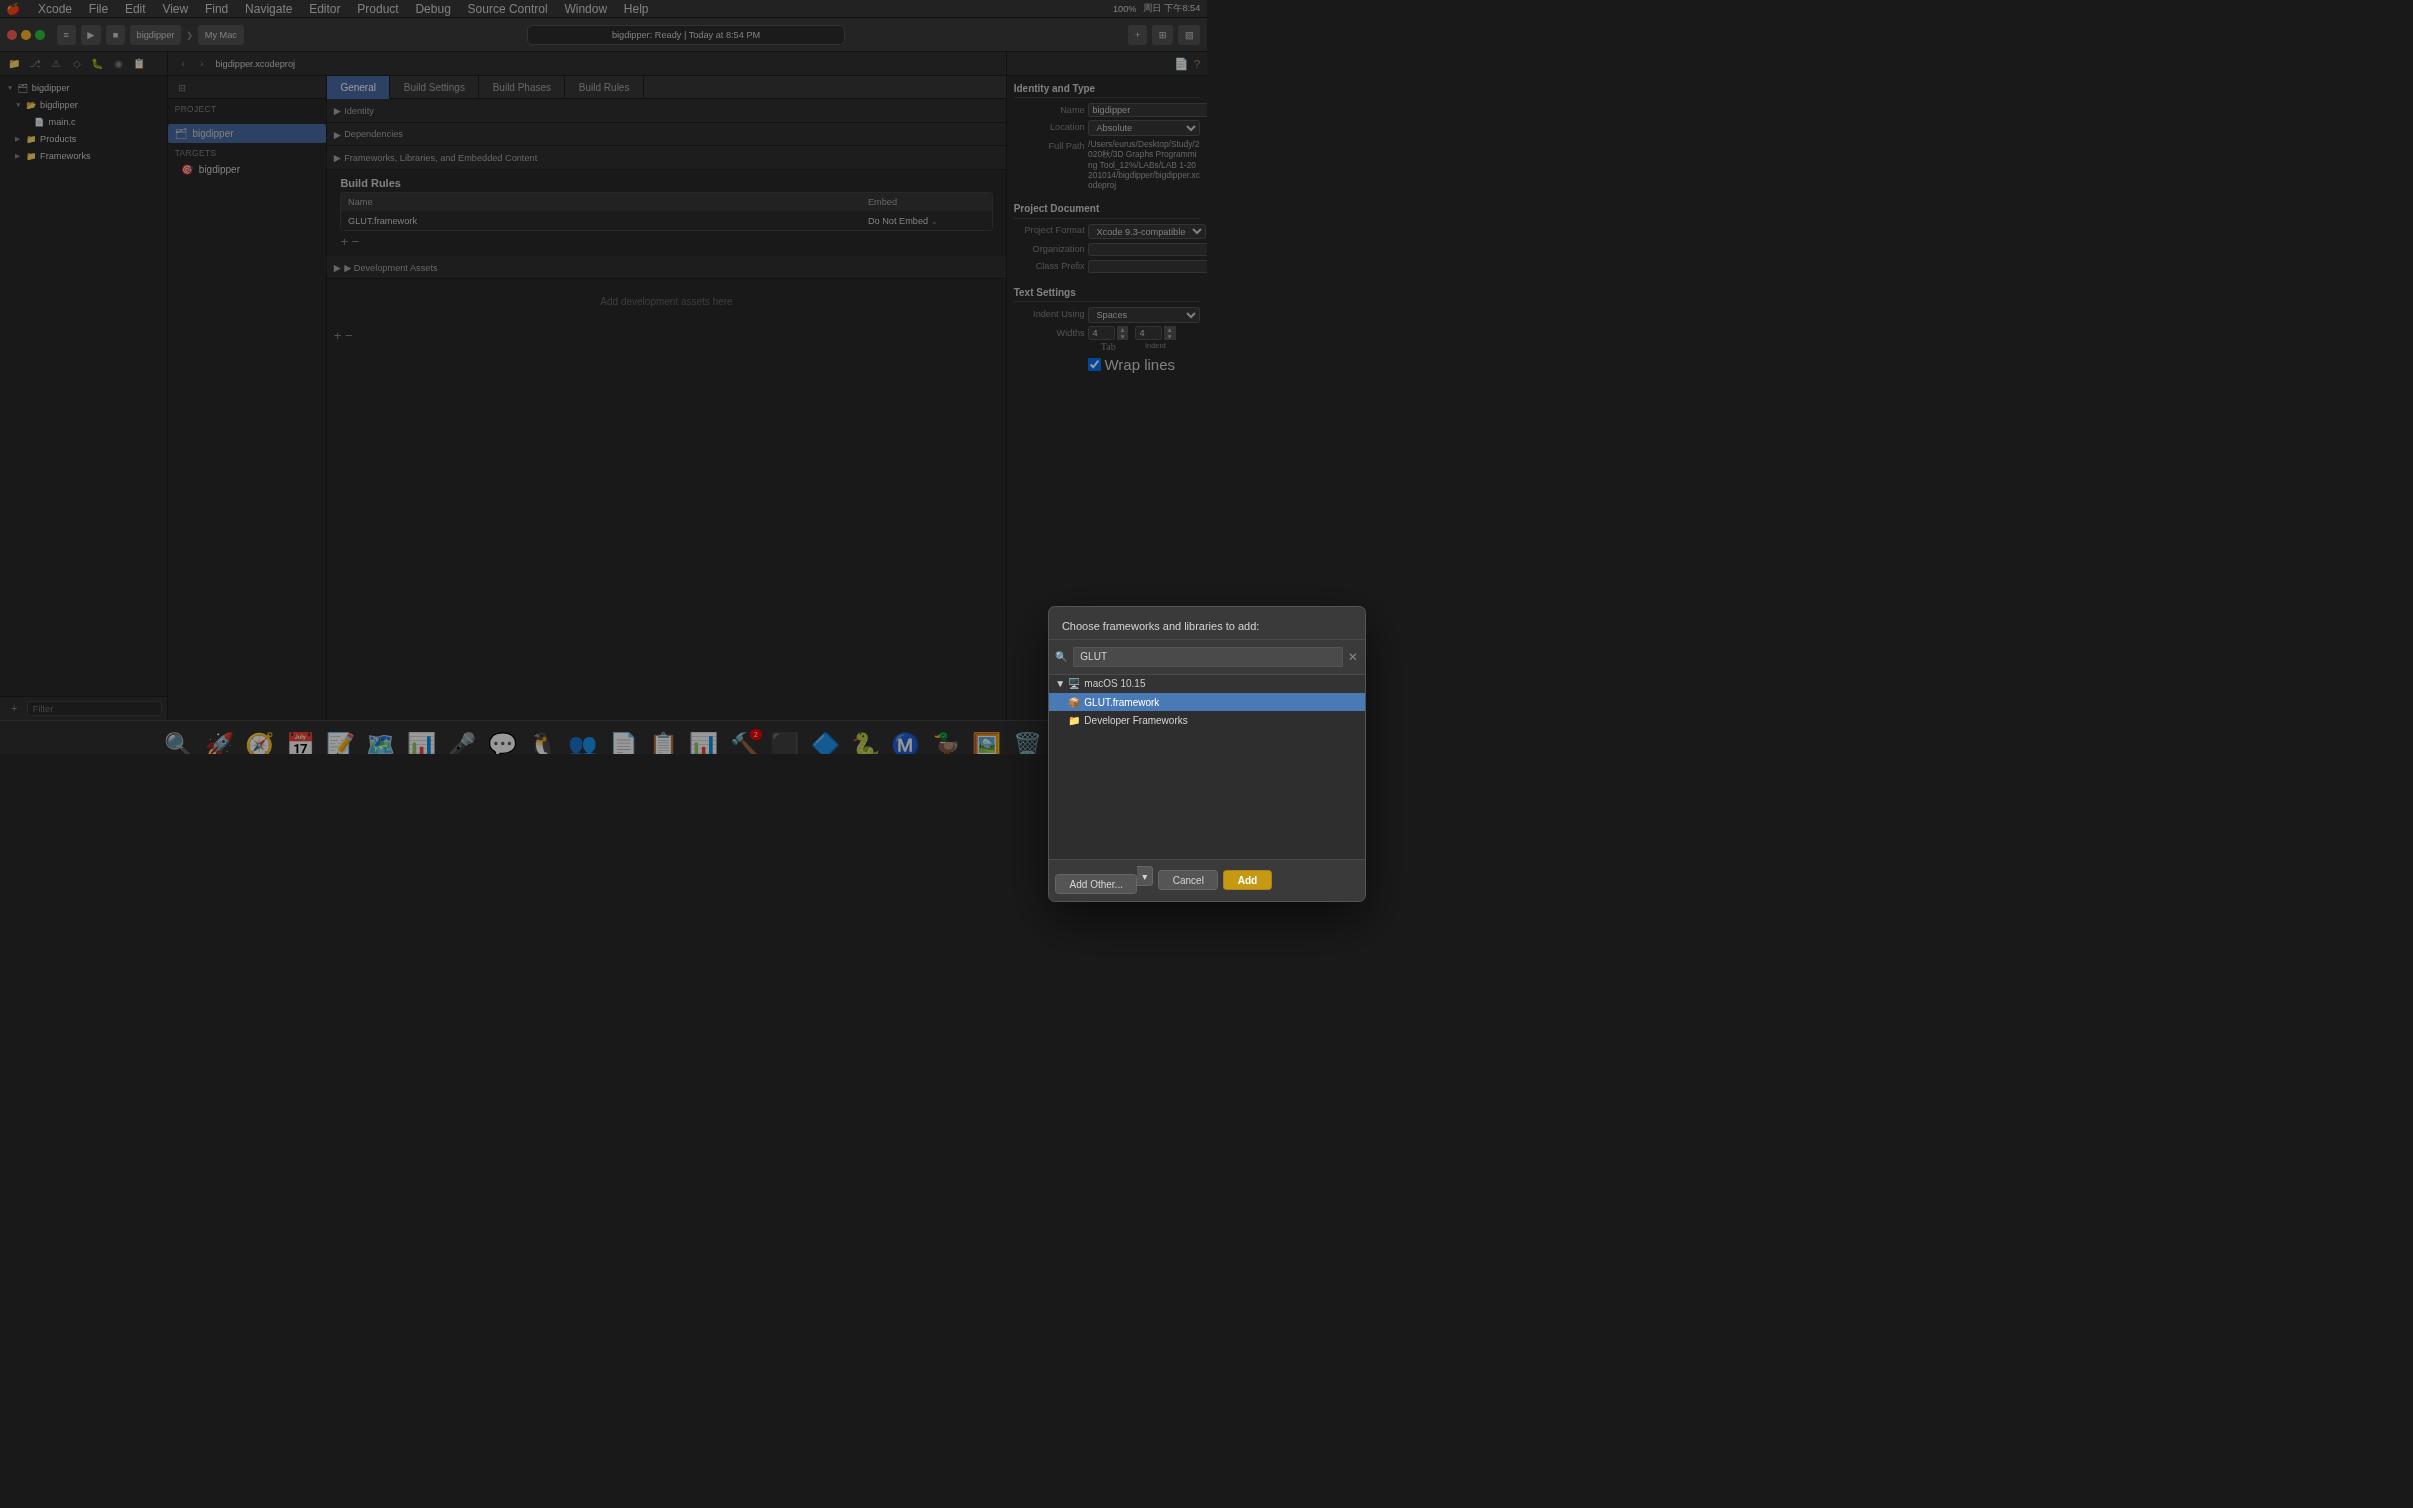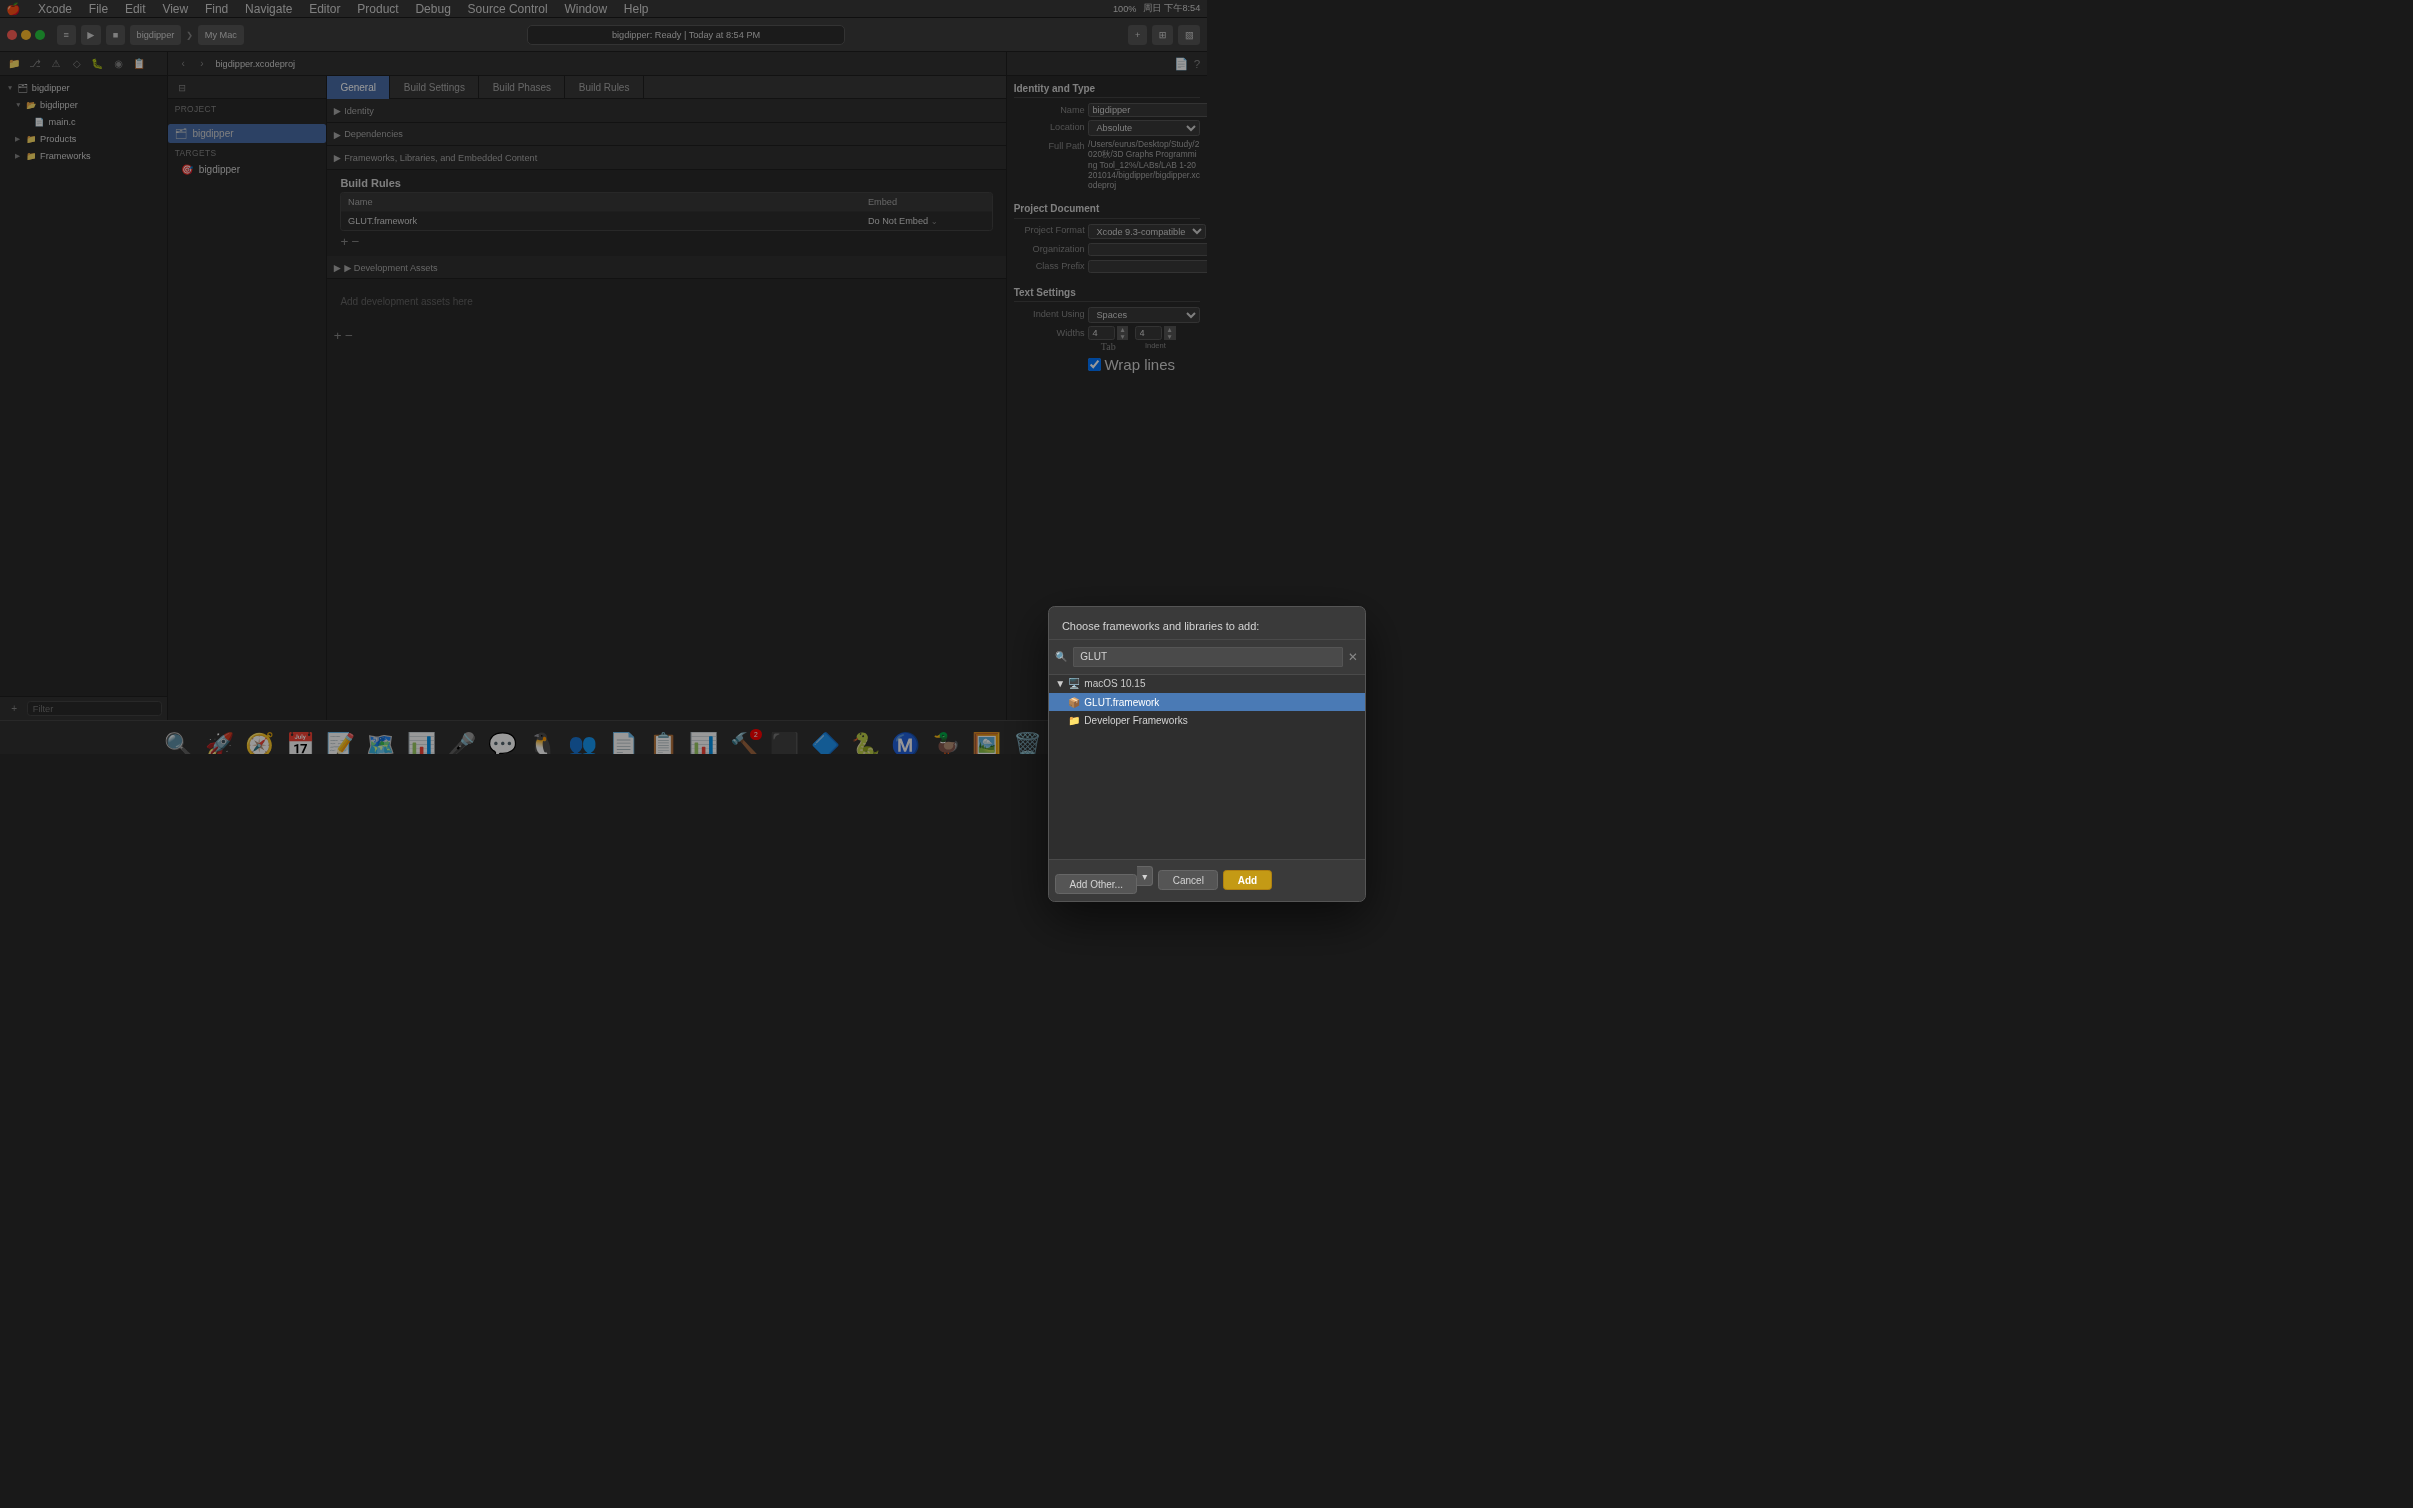--- a/index.html
+++ b/index.html
@@ -318,21 +318,21 @@
       gap: 3.4px;
       margin-top: 3.4px;
     }
     .embed-action-btn {
       background: none; border: none;
       color: #888; cursor: pointer; font-size: 13.4px;
     }
 
     .dev-assets {
       padding: 17px 13.4px;
-      text-align: left;
+      text-align: center;
       color: #666;
       font-size: 10px;
     }
 
     
     #right-sidebar {
       width: 201px;
       min-width: 201px;
       background: #2b2b2b;
       border-left: 0.8px solid #1e1e1e;

